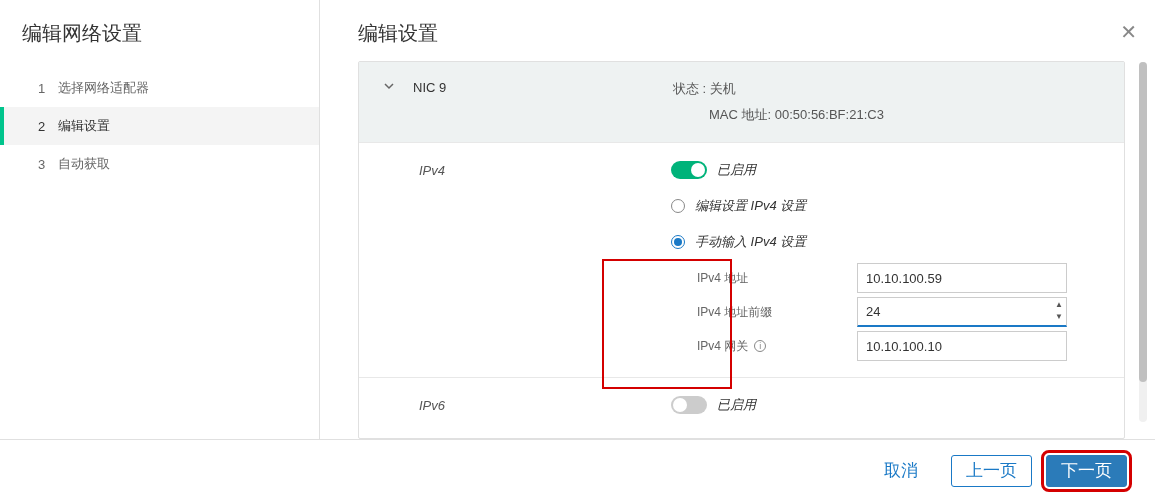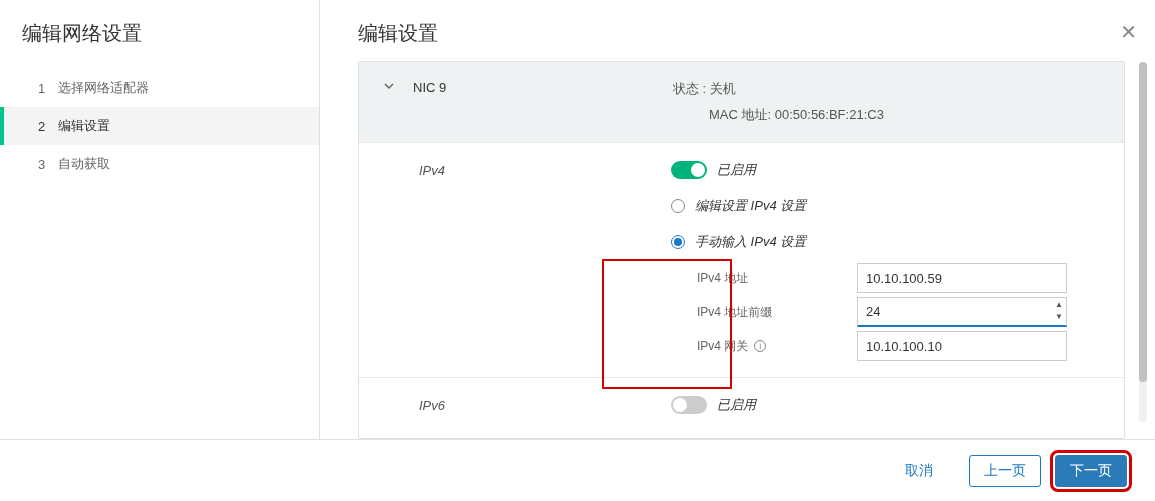--- a/index.html
+++ b/index.html
@@ -35,21 +35,21 @@
   .field-label { width: 160px; color: #666; font-size: 12px; display: flex; align-items: center; gap:6px; }
   .input-wrap { position: relative; }
   .txt-input { width: 210px; height: 30px; border: 1px solid #ccc; padding: 0 8px; font-size: 13px; color:#333; background:#fff; }
   .txt-input.focus { border-bottom: 2px solid #1a79c6; }
   .stepper { position: absolute; right: 2px; top: 2px; display: flex; flex-direction: column; }
   .stepper span { font-size: 8px; line-height: 8px; color: #555; cursor: pointer; padding: 2px; }
   .red-box { position: absolute; border: 2px solid #d40000; pointer-events: none; }
   .rb1 { left: 183px; top: -4px; width: 130px; height: 130px; }
   .info-icon { width:12px; height:12px; border:1px solid #888; border-radius:50%; display:inline-flex; align-items:center; justify-content:center; font-size:9px; color:#888; }
   .footer { position: absolute; bottom: 0; left: 0; right: 0; height: 62px; display: flex; justify-content: flex-end; align-items: center; gap: 14px; padding-right: 28px; border-top: 1px solid #e0e0e0; background: #fff; }
-  .btn { min-width: 72px; height: 32px; border-radius: 3px; font-size: 14px; cursor: pointer; display: inline-flex; align-items: center; justify-content: center; padding: 0 14px; }
+  .btn { min-width: 72px; height: 32px; border-radius: 3px; font-size: 17px; cursor: pointer; display: inline-flex; align-items: center; justify-content: center; padding: 0 14px; }
   .btn-link { border: none; background: none; color: #1a79c6; }
   .btn-outline { border: 1px solid #1a79c6; background: #fff; color: #1a79c6; }
   .btn-primary { border: 1px solid #2b7bb9; background: #2b7bb9; color: #fff; outline: 3px solid #d40000; outline-offset: 2px; }
   .scroll-track { position:absolute; right:8px; top:62px; width:8px; height:360px; background:#f0f0f0; border-radius:4px; }
   .scroll-thumb { width:8px; height:320px; background:#c0c0c0; border-radius:4px; position:absolute; top:0; }
   .watermark { position: absolute; right: 8px; bottom: 44px; font-size: 11px; color: #ccc; }
 </style>
 </head>
 <body>
 

